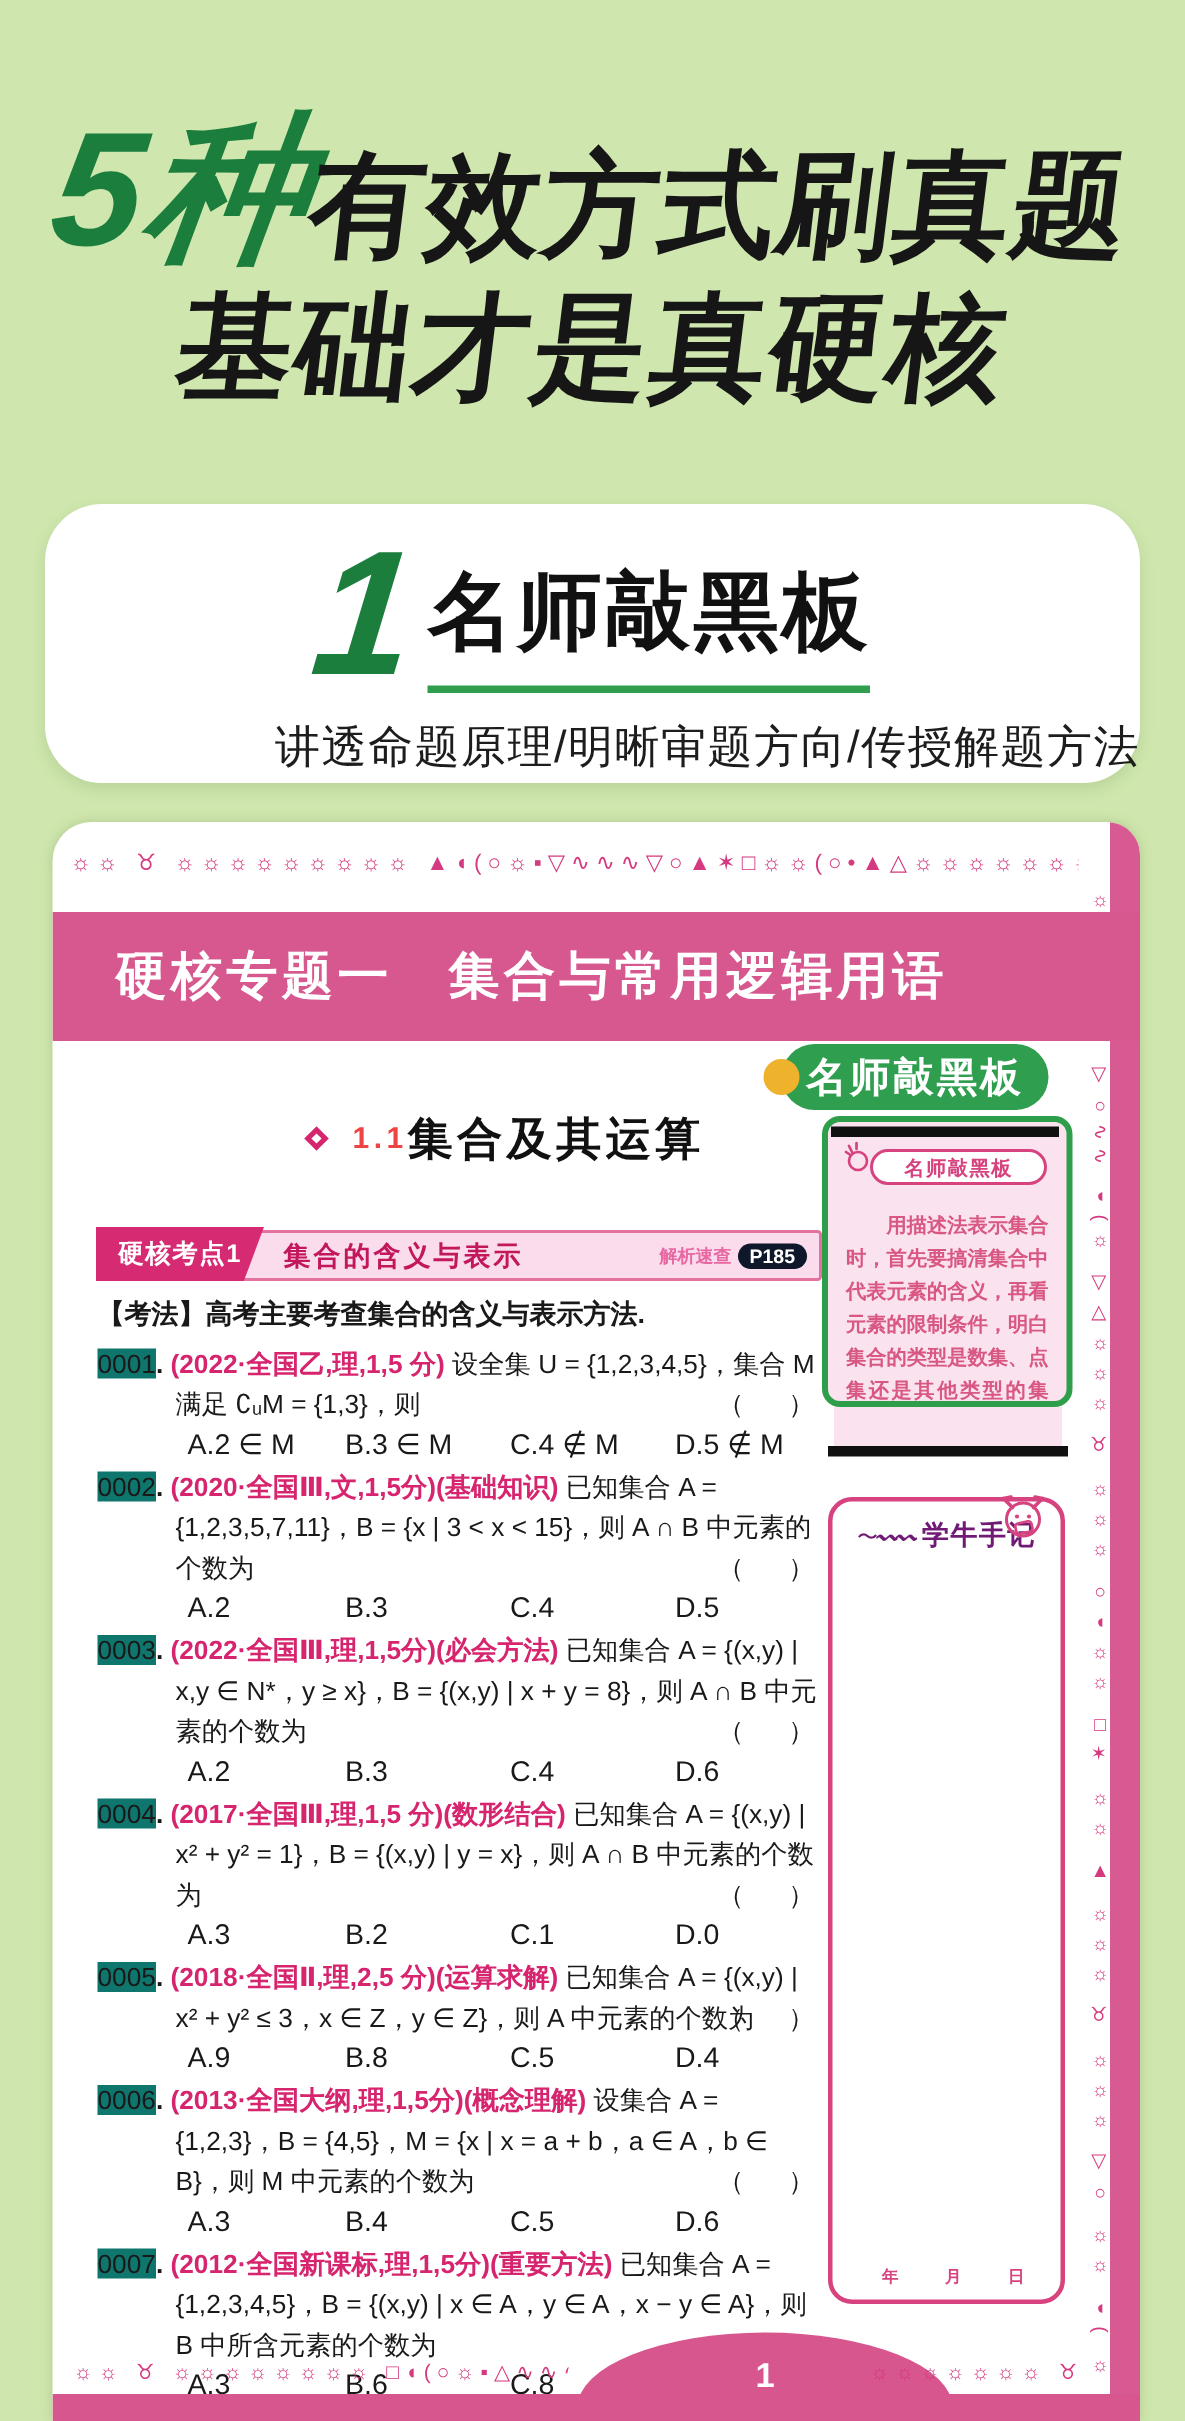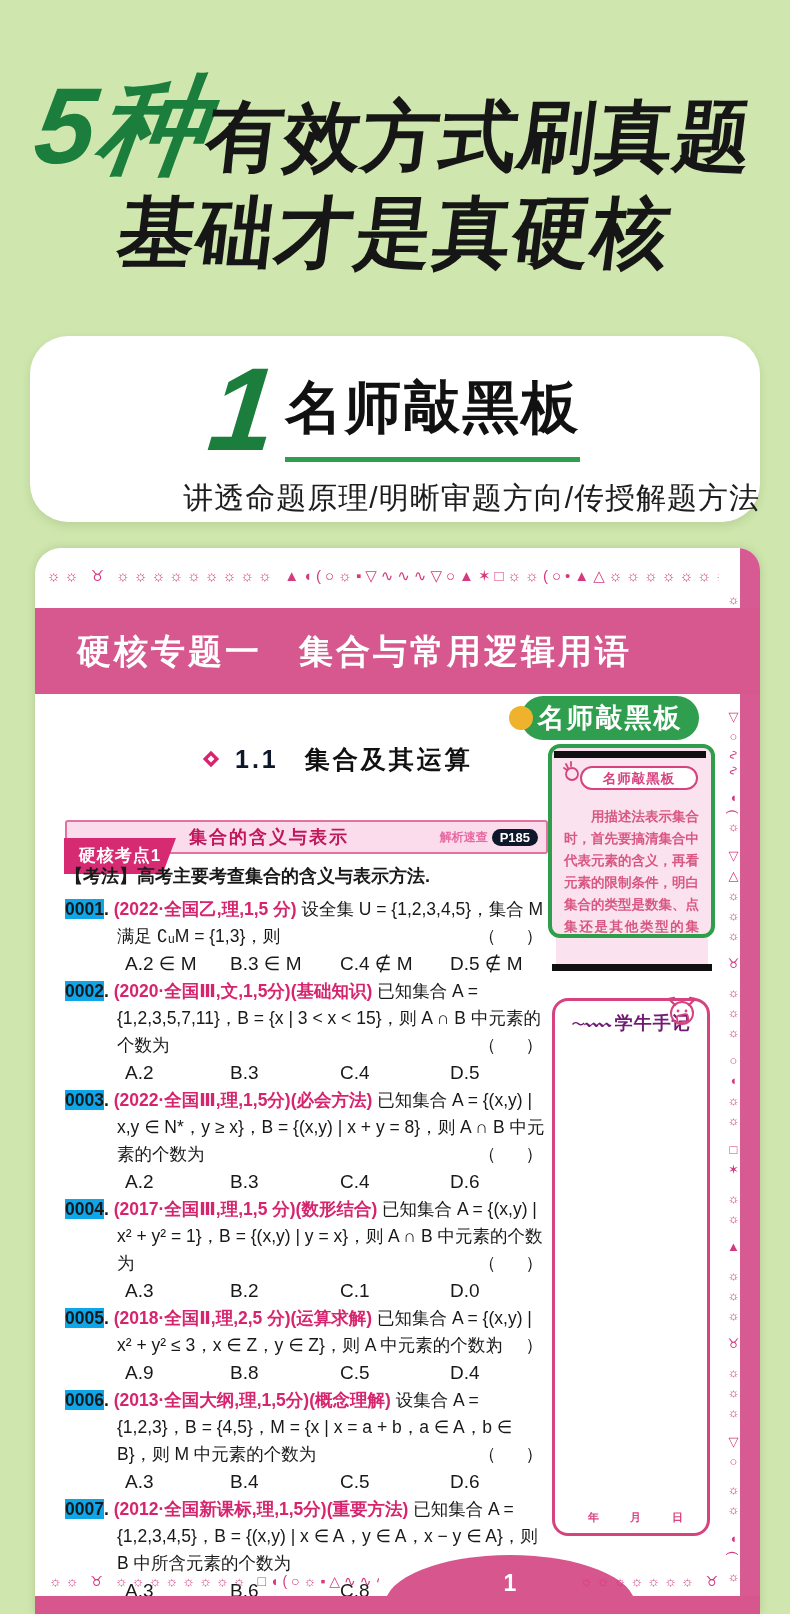--- a/index.html
+++ b/index.html
@@ -54,46 +54,45 @@
   }
   .badge-pill {
     position:absolute; left:486px; top:148px; width:178px; height:44px;
     background:#2f9e4f; border-radius:22px; color:#fff; font-size:27px; font-weight:800;
     text-align:center; line-height:44px; letter-spacing:2px;
   }
   .badge-dot { position:absolute; left:474px; top:158px; width:24px; height:24px; border-radius:50%; background:#eeb22c; }
 
   .section-row { position:absolute; left:166px; top:196px; height:30px; display:flex; align-items:center; }
   .diamond-icon { width:20px; height:20px; margin-right:14px; }
-  .section-num { font-size:25px; font-weight:700; color:#0f172a; margin-right:26px; letter-spacing:3px; }
-  .section-title { font-size:25px; font-weight:800; color:#111; letter-spacing:3px; }
+  .section-num { font-size:20px; font-weight:700; color:#ef4444; letter-spacing:3px; }
+  .section-title { font-size:30px; font-weight:800; color:#111; letter-spacing:3px; }
 
   .kaodian-bar {
     position:absolute; left:30px; top:272px; width:483px; height:34px;
     background:#fbdcec; border:2px solid #e2739f; border-radius:3px;
     display:flex; align-items:center;
   }
   .kaodian-tab {
     position:absolute; left:-3px; top:-4px; width:112px; height:36px;
     background:#d62a72; color:#fff; font-size:17px; font-weight:800;
     text-align:center; line-height:36px; letter-spacing:1px;
     clip-path:polygon(0 0,100% 0,88% 100%,0 100%);
-    margin-top:20px;
   }
   .kaodian-title { margin-left:122px; font-size:18px; font-weight:800; color:#c2175b; letter-spacing:2px; }
   .kaodian-right { margin-left:auto; margin-right:8px; display:flex; align-items:center; gap:4px; }
   .lookup-label { font-size:12px; font-weight:700; color:#e869a2; }
   .lookup-badge { background:#0f172a; color:#fff; font-size:13px; font-weight:700; border-radius:10px; padding:1px 8px; }
 
   .kaofa { position:absolute; left:30px; top:316px; width:483px; font-size:18px; font-weight:800; color:#191919; }
 
   .problems { position:absolute; left:30px; top:348px; width:484px; }
   .prob { margin-bottom:1px; }
   .prob-text { font-size:17.5px; line-height:27px; padding-left:52px; text-indent:-52px; color:#191919; }
-  .pnum { font-weight:700; background:#0ea5e9; }
+  .pnum { font-weight:400; background:#0f766e; }
   .pdot { font-weight:800; }
   .pcite { color:#d6256e; font-weight:800; }
   .bracket { float:right; letter-spacing:6px; }
   .opts { display:grid; grid-template-columns:105px 110px 110px auto; padding-left:60px; font-size:19px; line-height:27px; color:#191919; }
 
   
   .sb-greenbox {
     position:absolute; left:513px; top:196px; width:167px; height:194px;
     border:4px solid #2f9e4a; border-radius:12px; background:#fae3ee; overflow:hidden;
   }

